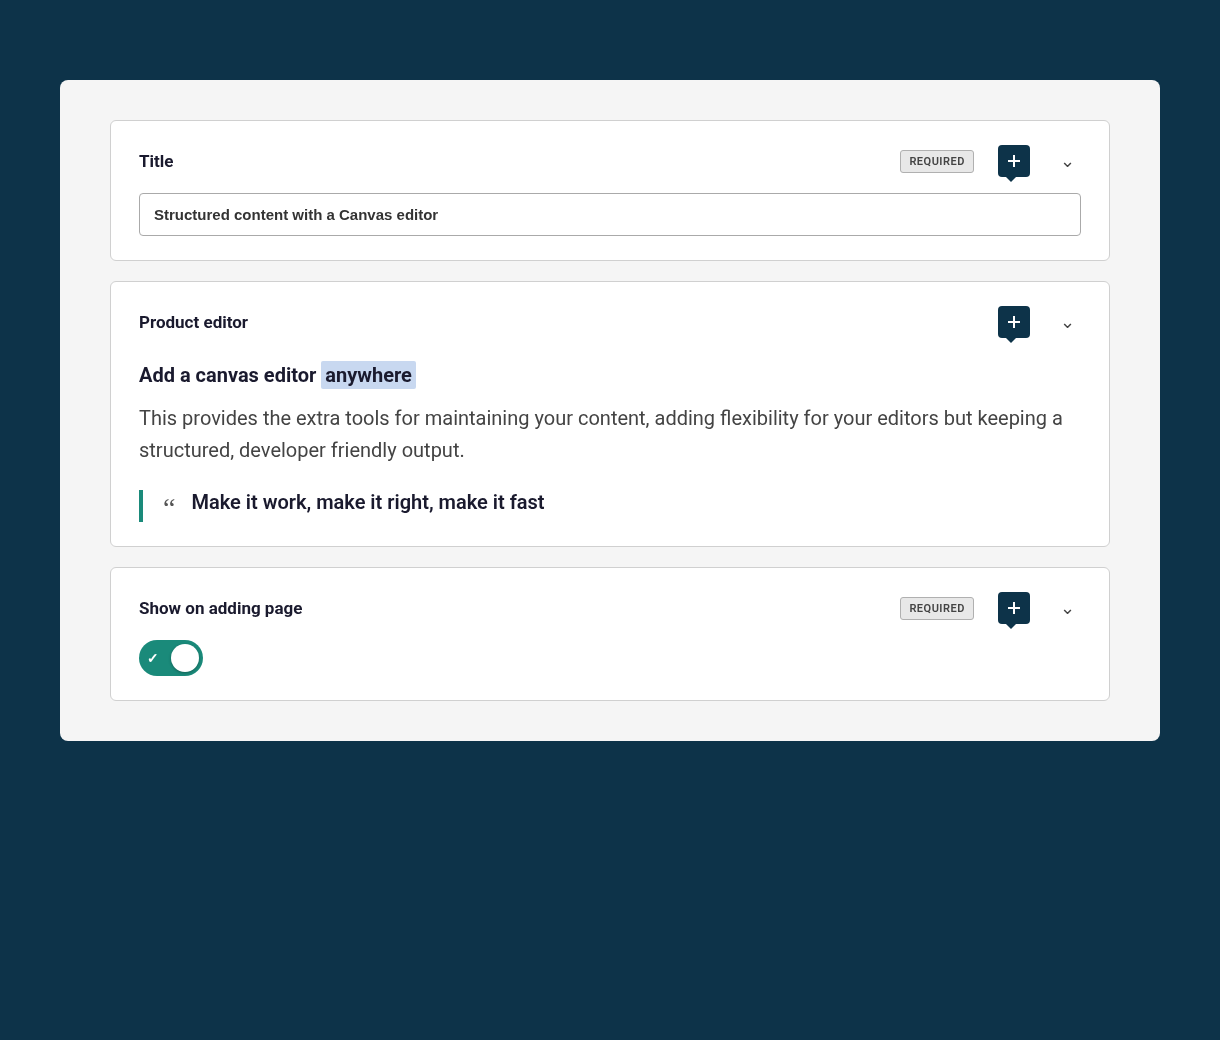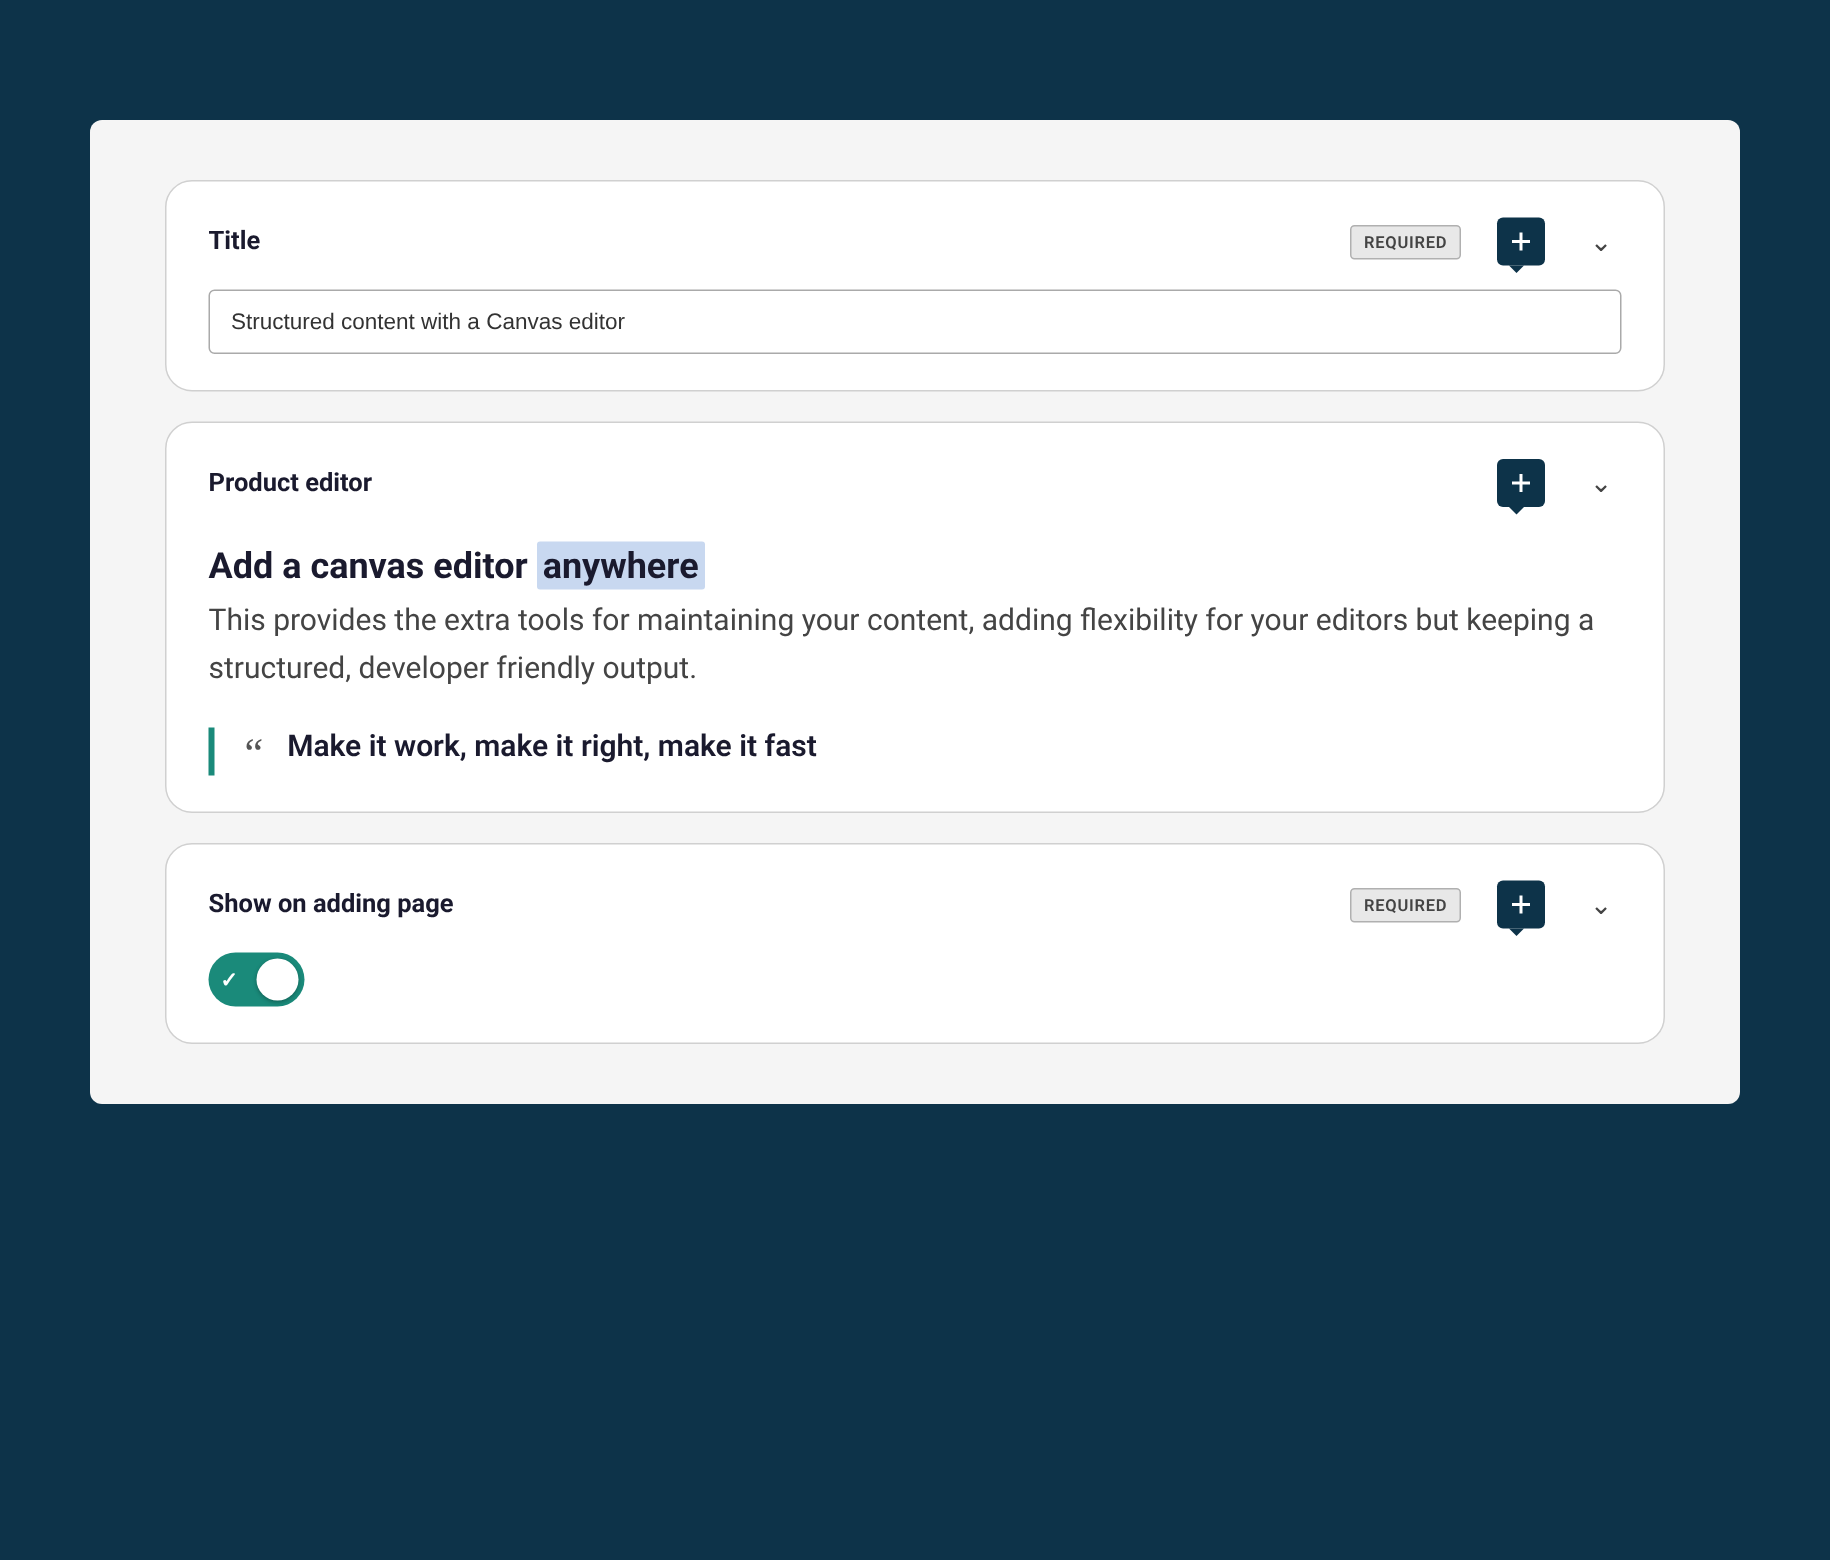--- a/index.html
+++ b/index.html
@@ -26,21 +26,21 @@
       max-width: 1100px;
       padding: 40px 50px;
       display: flex;
       flex-direction: column;
       gap: 20px;
     }
 
     .card {
       background: #ffffff;
       border: 1px solid #d0d0d0;
-      border-radius: 18px;
+      border-radius: 6px;
       padding: 24px 28px;
     }
 
     .card-header {
       display: flex;
       align-items: center;
       justify-content: space-between;
       margin-bottom: 16px;
     }
 
@@ -106,32 +106,33 @@
 
     .text-input {
       width: 100%;
       border: 1px solid #aaa;
       border-radius: 4px;
       padding: 12px 14px;
       font-size: 15px;
       color: #333;
       outline: none;
       background: #fff;
+      font-weight: bold;
     }
 
     
     .canvas-content {
       padding-top: 8px;
     }
 
     .canvas-heading {
-      font-size: 24px;
+      font-size: 20px;
       font-weight: 700;
       color: #1a1a2e;
-      margin-bottom: 4px;
+      margin-bottom: 14px;
       line-height: 1.3;
     }
 
     .canvas-heading .highlight {
       background-color: #c8d8f0;
       padding: 2px 4px;
       border-radius: 2px;
     }
 
     .canvas-body-text {

